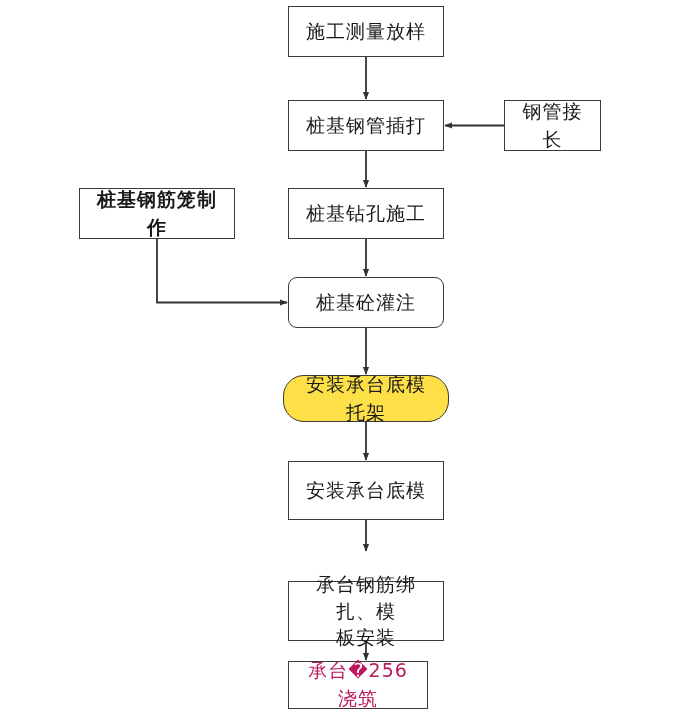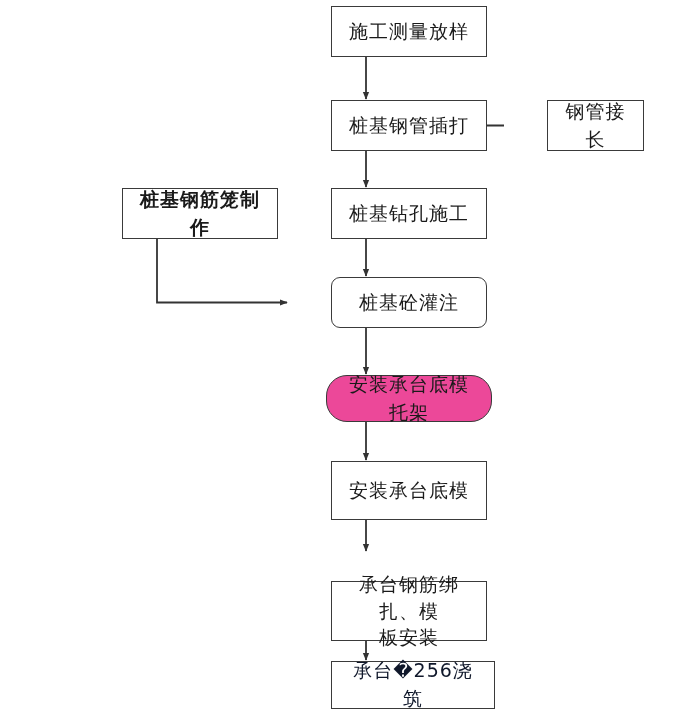--- a/index.html
+++ b/index.html
@@ -33,21 +33,20 @@
     background: #ffffff;
     display: flex;
     align-items: center;
     justify-content: center;
     text-align: center;
     color: #1a1a1a;
     font-size: 19px;
     line-height: 1.45;
     letter-spacing: 1px;
     padding: 2px 14px;
-    margin-left: 43px;
   }
   .node span {
     display: block;
     width: 100%;
   }
   .node.two-line {
     font-size: 19px;
     line-height: 1.42;
   }
 </style>
@@ -99,32 +98,32 @@
   </div>
 
   <div class="node" id="node-n5" style="left: 79px; top: 188px; width: 156px; height: 51px; background: rgb(255, 255, 255); border-color: rgb(58, 58, 58); color: rgb(26, 26, 26); font-weight: bold;">
     <span>桩基钢筋笼制作</span>
   </div>
 
   <div class="node" id="node-n6" style="left: 288px; top: 277px; width: 156px; height: 51px; background: rgb(255, 255, 255); border-color: rgb(58, 58, 58); color: rgb(26, 26, 26); border-radius: 9px;">
     <span>桩基砼灌注</span>
   </div>
 
-  <div class="node" id="node-n7" style="left: 283px; top: 375px; width: 166px; height: 47px; background: #ec4899; border-color: rgb(58, 58, 58); color: rgb(26, 26, 26); border-radius: 21px;">
+  <div class="node" id="node-n7" style="left: 283px; top: 375px; width: 166px; height: 47px; background: #fde047; border-color: rgb(58, 58, 58); color: rgb(26, 26, 26); border-radius: 21px;">
     <span>安装承台底模托架</span>
   </div>
 
   <div class="node" id="node-n8" style="left: 288px; top: 461px; width: 156px; height: 59px; background: rgb(255, 255, 255); border-color: rgb(58, 58, 58); color: rgb(26, 26, 26);">
     <span>安装承台底模</span>
   </div>
 
   <div class="node two-line" id="node-n9" style="left: 288px; top: 581px; width: 156px; height: 60px; background: rgb(255, 255, 255); border-color: rgb(58, 58, 58); color: rgb(26, 26, 26);">
     <span>
       <span style="display: block;">承台钢筋绑扎、模</span>
       <span style="display: block;">板安装</span>
     </span>
   </div>
 
-  <div class="node" id="node-n10" style="left: 288px; top: 661px; width: 164px; height: 48px; background: rgb(255, 255, 255); border-color: rgb(58, 58, 58); color: #0f172a;">
+  <div class="node" id="node-n10" style="left: 288px; top: 661px; width: 140px; height: 48px; background: rgb(255, 255, 255); border-color: rgb(58, 58, 58); color: #be185d;">
     <span>承台�256浇筑</span>
   </div>
 
 </div>
 
 </body></html>

